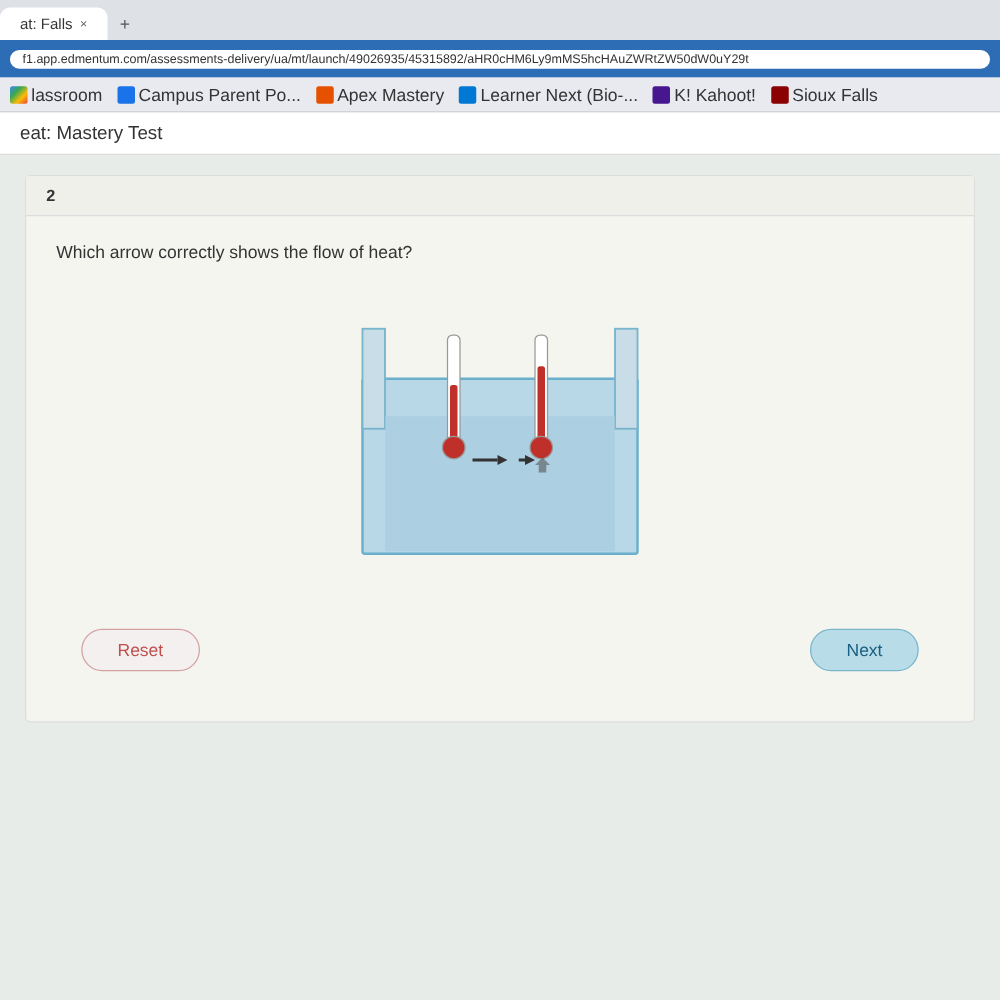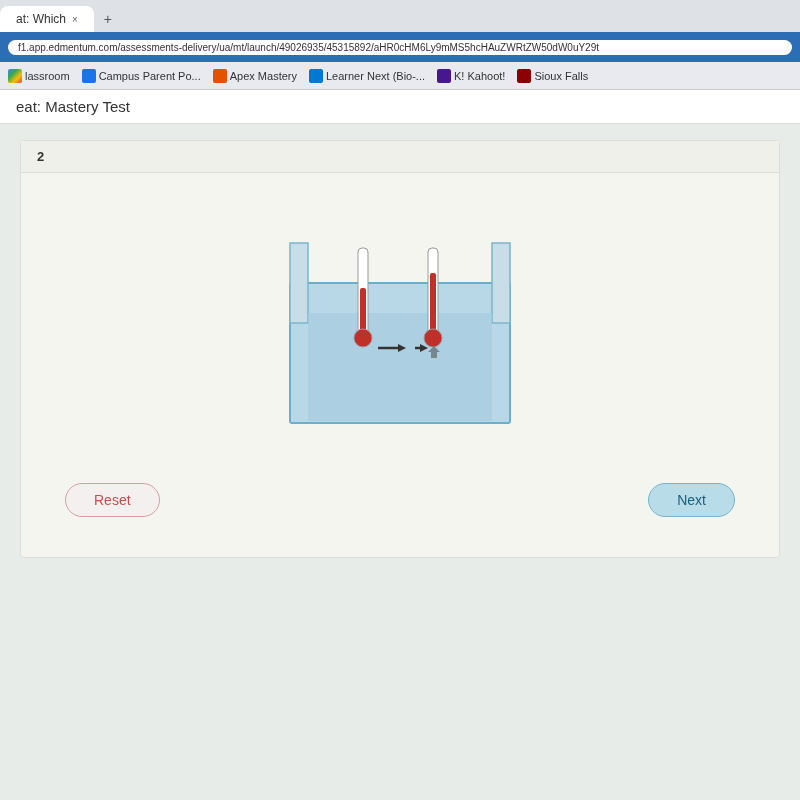--- a/index.html
+++ b/index.html
@@ -9,21 +9,21 @@
     .browser-top { background: #dee1e6; width: 100%; }
     .tab-bar { display: flex; align-items: center; background: #dee1e6; padding: 6px 0 0 0; height: 32px; }
     .tab { background: white; border-radius: 8px 8px 0 0; padding: 4px 16px; font-size: 12px; color: #333; display: flex; align-items: center; gap: 6px; height: 26px; }
     .tab-close { color: #666; font-size: 10px; cursor: pointer; }
     .tab-plus { padding: 4px 10px; font-size: 14px; color: #555; }
 
     .address-bar { background: #2d6db5; padding: 4px 8px; display: flex; align-items: center; height: 30px; }
     .address-text { background: white; border-radius: 12px; padding: 2px 10px; font-size: 10px; color: #333; flex: 1; overflow: hidden; white-space: nowrap; text-overflow: ellipsis; }
 
     .bookmarks-bar { background: #e8eaf0; display: flex; align-items: center; padding: 3px 8px; gap: 12px; height: 28px; border-bottom: 1px solid #ccc; }
-    .bookmark-item { font-size: 11px; color: #333; display: flex; align-items: center; gap: 3px; cursor: pointer; white-space: nowrap; }
+    .bookmark-item { font-size: 14px; color: #333; display: flex; align-items: center; gap: 3px; cursor: pointer; white-space: nowrap; }
     .bookmark-icon { width: 14px; height: 14px; border-radius: 2px; display: inline-block; }
     .bk-google { background: linear-gradient(135deg, #4285f4, #34a853, #fbbc05, #ea4335); }
     .bk-campus { background: #1a73e8; }
     .bk-apex { background: #e65100; }
     .bk-learner { background: #0078d4; }
     .bk-kahoot { background: #46178f; }
     .bk-sioux { background: #8b0000; }
 
     
     .page-title-bar { background: white; padding: 8px 16px; border-bottom: 1px solid #ddd; font-size: 15px; color: #333; font-weight: 400; }
@@ -66,21 +66,21 @@
       color: #1a6080;
       cursor: pointer;
     }
   </style>
 </head>
 <body>
 
 <div class="browser-top">
   <div class="tab-bar">
     <div class="tab">
-      <span>at: Which</span>
+      <span>at: Falls</span>
       <span class="tab-close">×</span>
     </div>
     <div class="tab-plus">+</div>
   </div>
 
   <div class="address-bar">
     <div class="address-text">f1.app.edmentum.com/assessments-delivery/ua/mt/launch/49026935/45315892/aHR0cHM6Ly9mMS5hcHAuZWRtZW50dW0uY29t</div>
   </div>
 
   <div class="bookmarks-bar">
@@ -114,20 +114,21 @@
 <div class="page-title-bar">
   <span>eat: Mastery Test</span>
 </div>
 
 <div class="main-content">
   <div class="question-card">
 
     <div class="question-number">2</div>
 
     <div class="question-body">
+      <div class="question-text">Which arrow correctly shows the flow of heat?</div>
 
       <div class="diagram-container">
         <svg width="280" height="220" viewBox="0 0 280 220">
 
           <rect x="30" y="70" width="220" height="140" rx="2" ry="2" fill="#b8d8e8" stroke="#6ab0cc" stroke-width="2"></rect>
 
           <rect x="30" y="30" width="18" height="80" fill="#c8dde8" stroke="#7ab5cc" stroke-width="1.5"></rect>
 
           <rect x="232" y="30" width="18" height="80" fill="#c8dde8" stroke="#7ab5cc" stroke-width="1.5"></rect>
 

